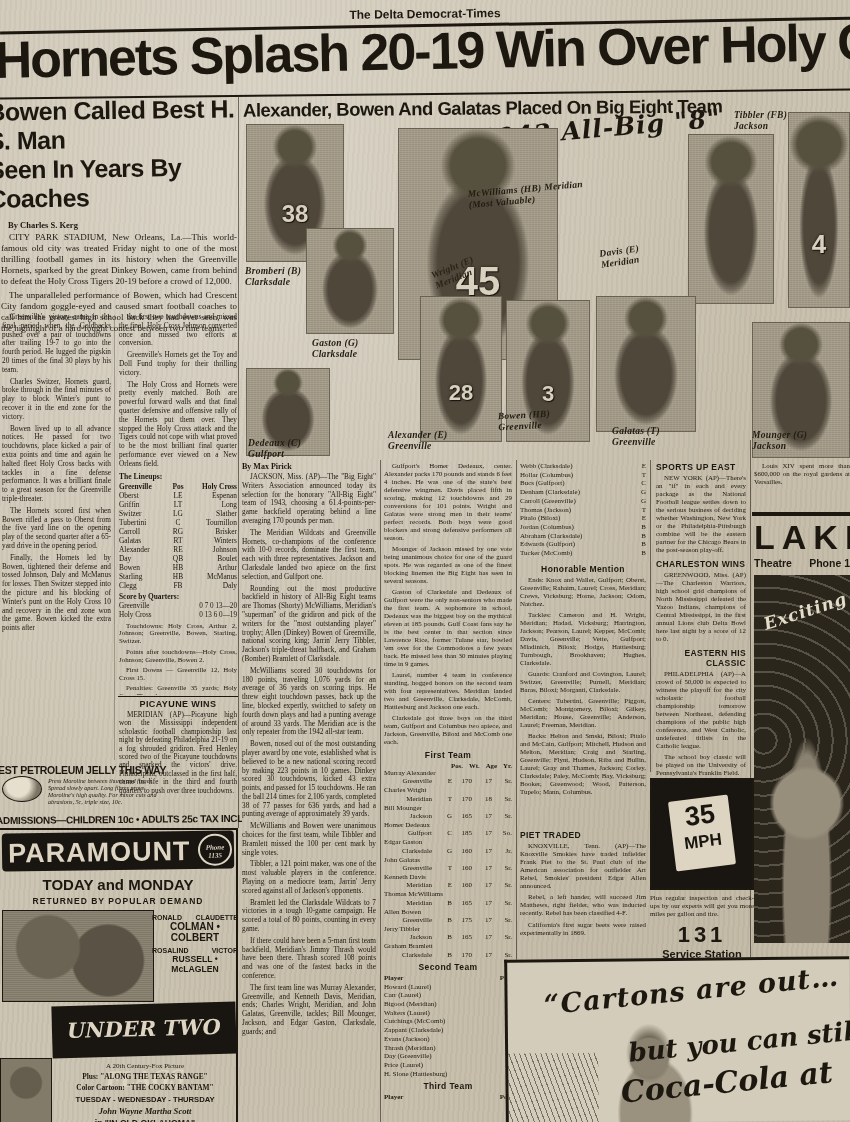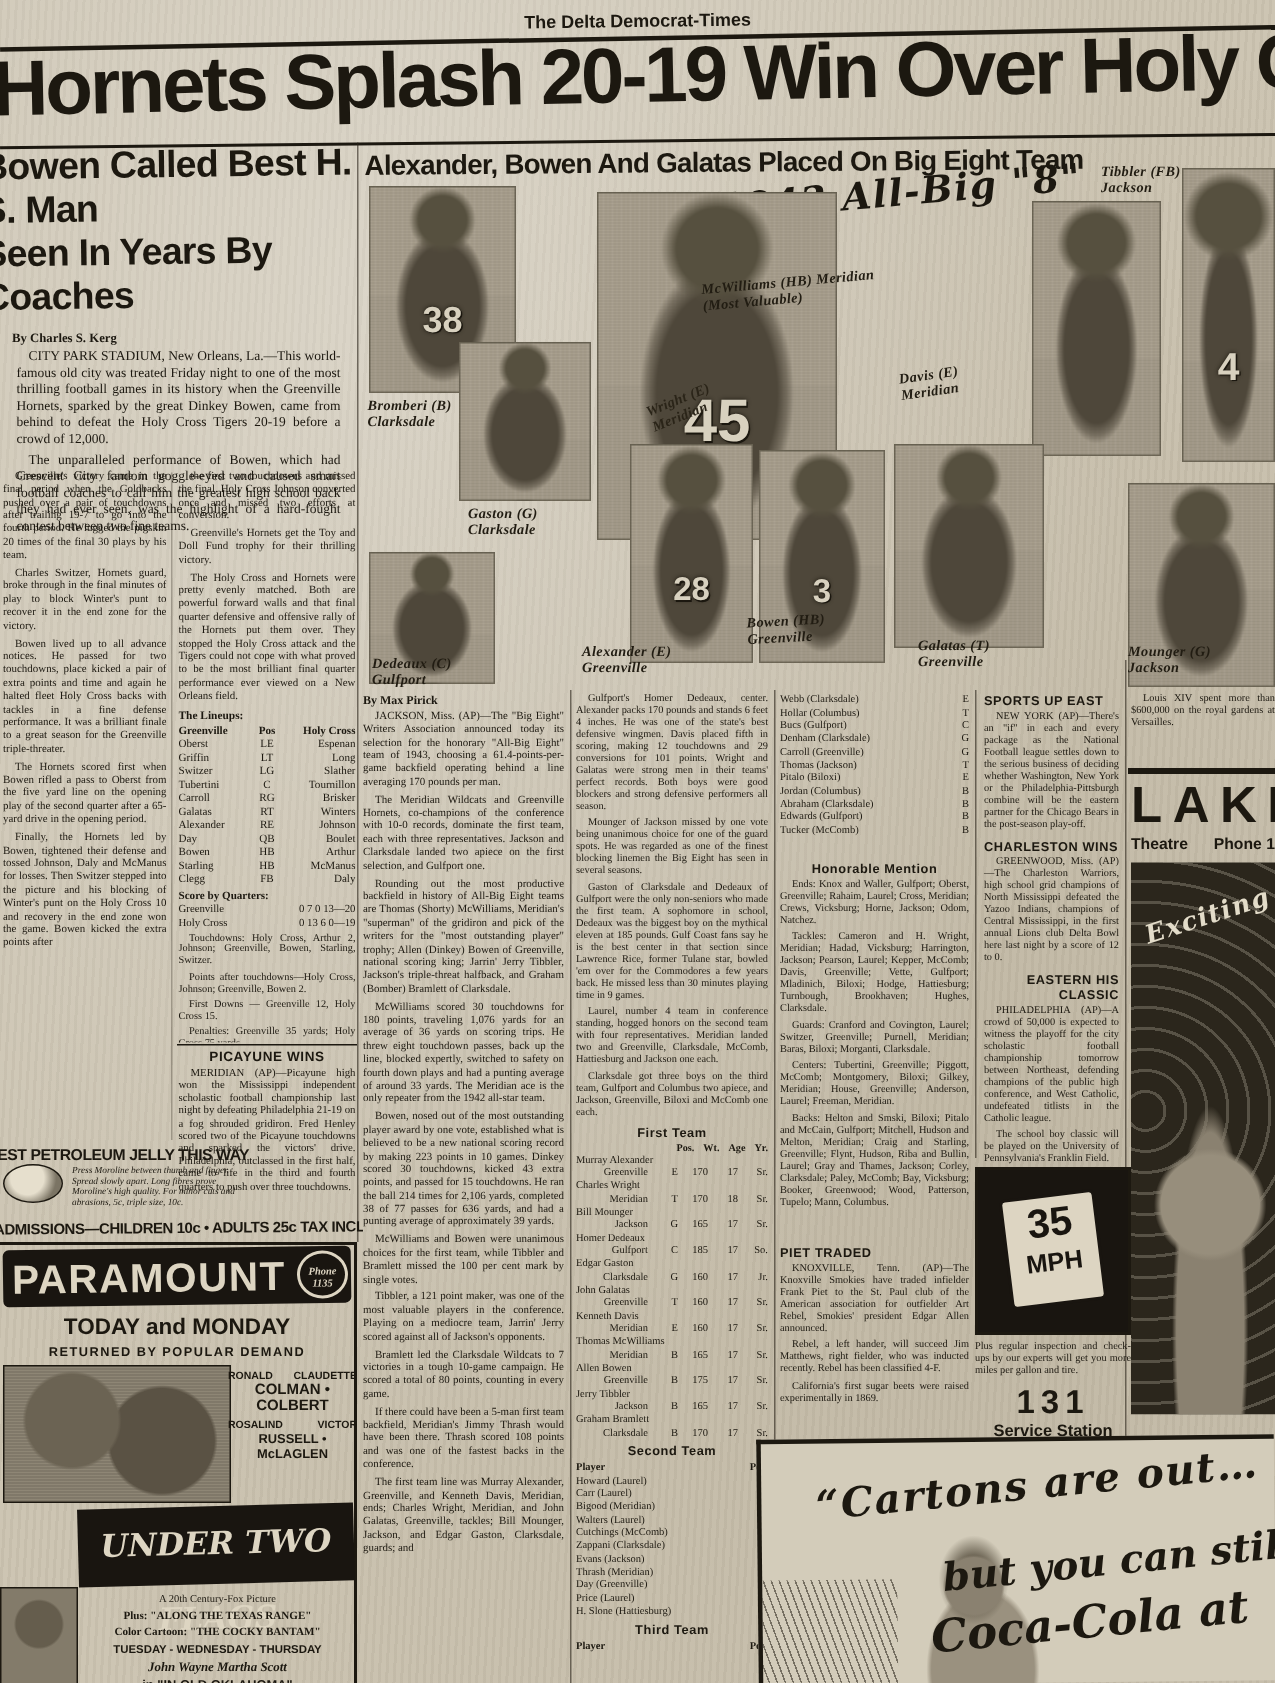--- a/index.html
+++ b/index.html
@@ -55,21 +55,21 @@
  <div class="abs hed" style="left:-6px;top:30px;width:900px;font-size:52px;white-space:nowrap;transform:rotate(-1.2deg);transform-origin:left top;letter-spacing:-2px">Hornets Splash 20-19 Win Over Holy Cross In New</div>
  <div class="hr" style="left:0;top:93px;width:860px;height:1.5px;transform:rotate(-.6deg)"></div>
 
  <div class="vr" style="left:238px;top:95px;height:733px"></div>
  <div class="abs" style="left:0;top:96px;width:238px;overflow:hidden">
   <div class="hed" style="margin-left:-12px;font-size:25px;line-height:29px;transform:rotate(-.8deg)">
    <div>Bowen Called Best H. S. Man</div>
    <div>Seen In Years By Coaches</div>
   </div>
   <div class="b" style="font-size:8.5px;margin:8px 0 2px 8px">By Charles S. Kerg</div>
-  <div class="j" style="font-size:9px;line-height:11px;padding:0 11px">
+  <div class="j" style="font-size:9px;line-height:11px;padding:0 1px">
 
   <p class="p">CITY PARK STADIUM, New Orleans, La.—This world-famous old city was treated Friday night to one of the most thrilling football games in its history when the Greenville Hornets, sparked by the great Dinkey Bowen, came from behind to defeat the Holy Cross Tigers 20-19 before a crowd of 12,000.</p>
         <p class="p">The unparalleled performance of Bowen, which had Crescent City fandom goggle-eyed and caused smart football coaches to call him the greatest high school back they had ever seen, was the highlight of a hard-fought contest between two fine teams.</p>
       </div>
  </div>
  <div class="vr" style="left:114px;top:315px;height:445px;opacity:.5"></div>
 
  <div class="abs j t7" style="left:2px;top:313px;width:109px;height:450px;overflow:hidden">
 
  <p class="p">Greenville's victory came in the final period when the Goldbacks pushed over a pair of touchdowns after trailing 19-7 to go into the fourth period. He lugged the pigskin 20 times of the final 30 plays by his team.</p>
@@ -560,21 +560,21 @@
     <div class="strow">
      <span>Edwards (Gulfport)</span>
           <span>B</span>
     </div>
 
     <div class="strow">
      <span>Tucker (McComb)</span>
           <span>B</span>
     </div>
    </div>
-  <div class="secthed" style="margin-top:16px">Honorable Mention</div>
+  <div class="secthed" style="margin-top:6px">Honorable Mention</div>
   <div class="j t69" style="height:252px;overflow:hidden">
 
   <p class="p">Ends: Knox and Waller, Gulfport; Oberst, Greenville; Rahaim, Laurel; Cross, Meridian; Crews, Vicksburg; Horne, Jackson; Odom, Natchez.</p>
         <p class="p">Tackles: Cameron and H. Wright, Meridian; Hadad, Vicksburg; Harrington, Jackson; Pearson, Laurel; Kepper, McComb; Davis, Greenville; Vette, Gulfport; Mladinich, Biloxi; Hodge, Hattiesburg; Turnbough, Brookhaven; Hughes, Clarksdale.</p>
         <p class="p">Guards: Cranford and Covington, Laurel; Switzer, Greenville; Purnell, Meridian; Baras, Biloxi; Morganti, Clarksdale.</p>
         <p class="p">Centers: Tubertini, Greenville; Piggott, McComb; Montgomery, Biloxi; Gilkey, Meridian; House, Greenville; Anderson, Laurel; Freeman, Meridian.</p>
         <p class="p">Backs: Helton and Smski, Biloxi; Pitalo and McCain, Gulfport; Mitchell, Hudson and Melton, Meridian; Craig and Starling, Greenville; Flynt, Hudson, Riba and Bullin, Laurel; Gray and Thames, Jackson; Corley, Clarksdale; Paley, McComb; Bay, Vicksburg; Booker, Greenwood; Wood, Patterson, Tupelo; Mann, Columbus.</p>
       </div>
  </div>
  <div class="abs" style="left:520px;top:830px;width:126px">

